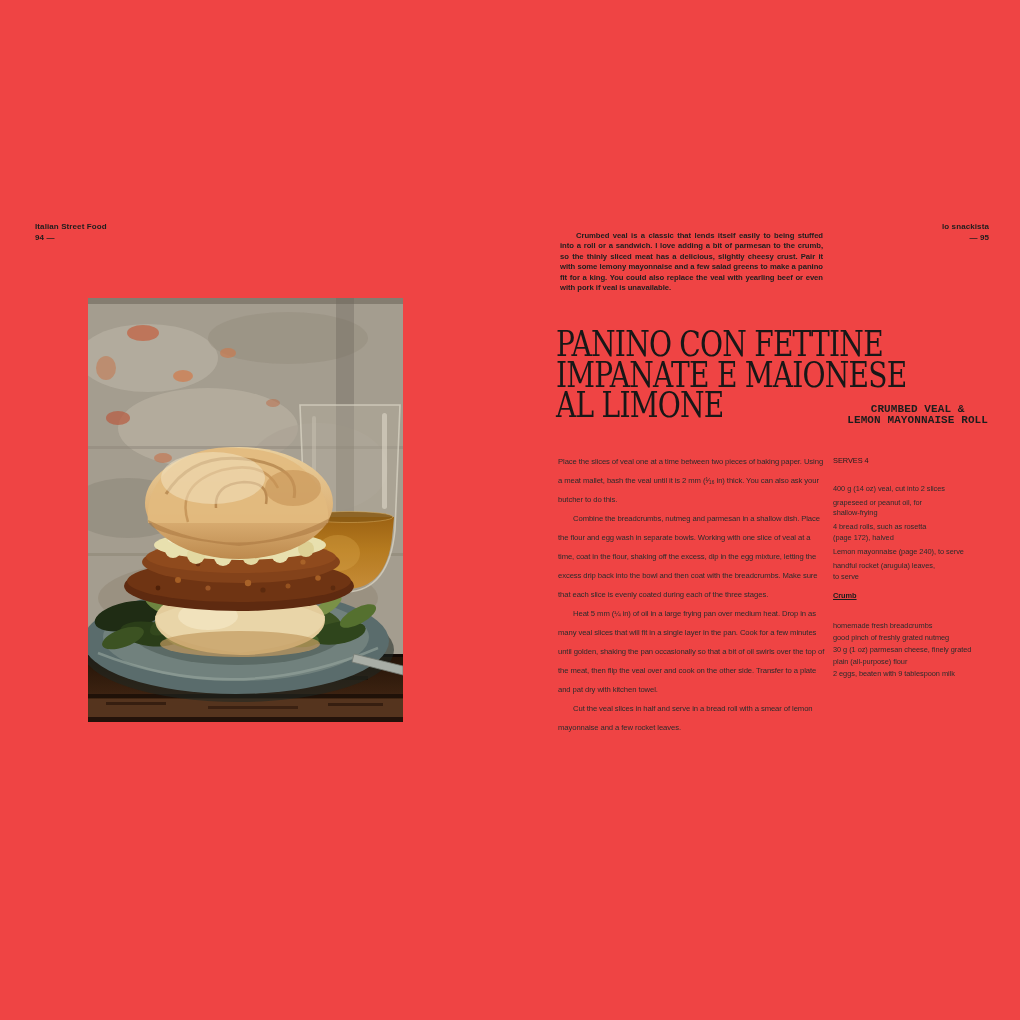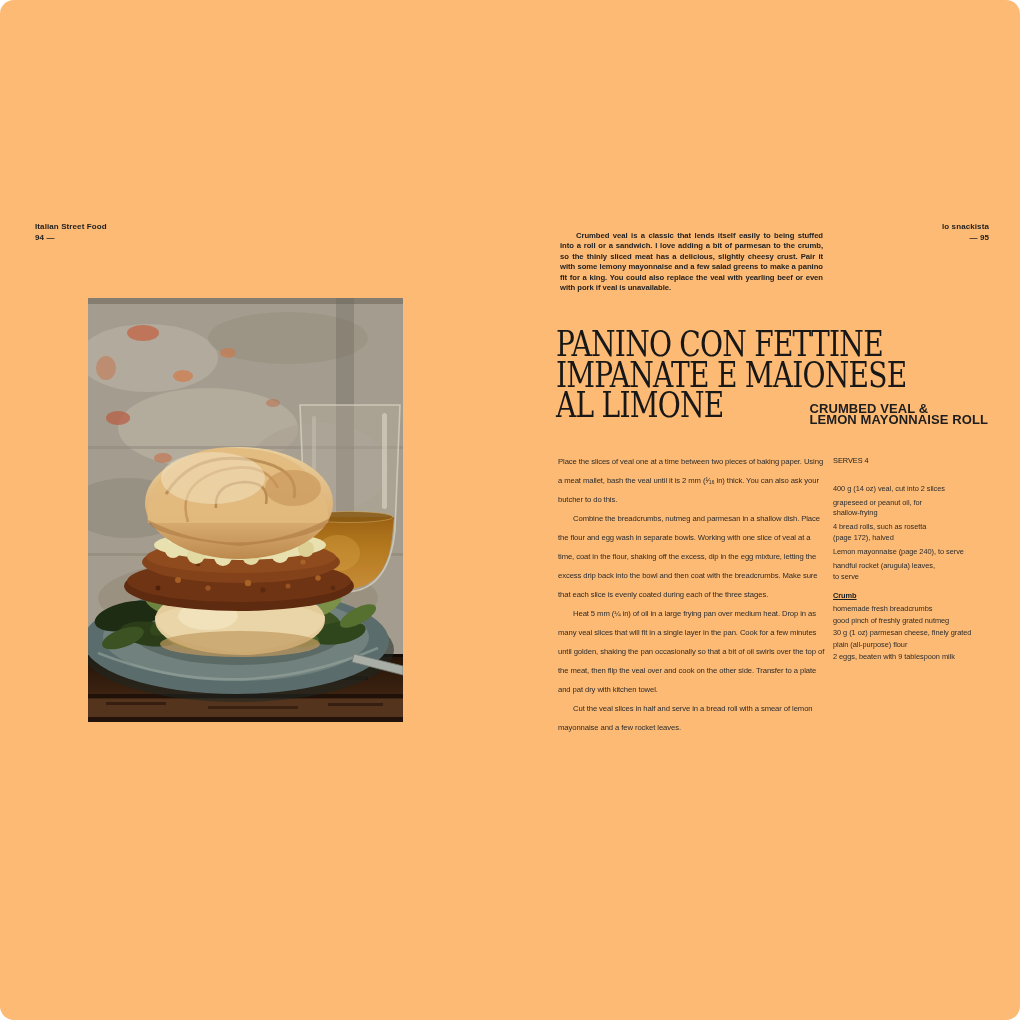--- a/index.html
+++ b/index.html
@@ -1,23 +1,22 @@
 <!DOCTYPE html>
 <html><head>
 <meta charset="utf-8">
 <style>
   html,body{margin:0;padding:0;background:#ffffff;}
   .canvas{
     position:relative;
     width:1020px;height:1020px;
-    background:#fdba74;
+    background:#ef4444;
     font-family:"Liberation Sans", sans-serif;
     color:#222;
     overflow:hidden;
-    border-radius:14px;
   }
   
   .runhead{position:absolute;font-size:8px;font-weight:700;line-height:10.5px;letter-spacing:.1px;color:#1d1d1d;}
   .runhead-left{left:35px;top:222px;text-align:left;}
   .runhead-right{right:31px;top:222px;text-align:right;}
   .runhead .folio{font-weight:600;}
 
   
   .photo{position:absolute;left:88px;top:298px;width:315px;height:424px;}
   .photo svg{display:block;width:100%;height:100%;}
@@ -30,38 +29,38 @@
   }
   .title{
     position:absolute;left:556px;top:329px;width:420px;
     font-family:"DejaVu Serif", serif;
     font-size:36px;line-height:30.5px;letter-spacing:-1px;
     color:#171717;transform:scaleX(.78);transform-origin:left top;
     white-space:nowrap;
   }
   .subtitle{
     position:absolute;right:32px;top:404px;
-    font-size:13px;font-weight:700;line-height:10.5px;letter-spacing:.1px;
-    text-align:left;color:#1d1d1d;
+    font-size:11px;font-weight:700;line-height:10.5px;letter-spacing:.1px;
+    text-align:center;color:#1d1d1d;font-family:Liberation Mono, monospace;
   }
   .method{
     position:absolute;left:558px;top:452px;width:268px;
     font-size:7.7px;line-height:19px;letter-spacing:-.1px;color:#2c2c2c;
   }
   .method p{margin:0;}
   .method p + p{text-indent:15px;}
 
   .ingredients{
     position:absolute;left:833px;top:456px;width:166px;
     font-size:7.4px;line-height:10.6px;letter-spacing:-.05px;color:#2c2c2c;
   }
   .serves{font-weight:400;color:#1d1d1d;margin:0 0 17px 0;}
   .ingredients ul{list-style:none;margin:0;padding:0;}
   .ingredients li{margin:0 0 3.5px 0;white-space:pre-line;}
-  .crumb-heading{font-weight:700;color:#1d1d1d;margin:9px 0 2px 0;text-decoration:underline;}
+  .crumb-heading{font-weight:700;color:#1d1d1d;margin:9px 0 19px 0;text-decoration:underline;}
   .ingredients ul.crumb li{margin:0 0 1.5px 0;}
 </style>
 </head>
 <body>
 
 <div class="canvas">
 
   <div class="runhead runhead-left">
     <div>Italian Street Food</div>
     <div class="folio">94 —</div>

